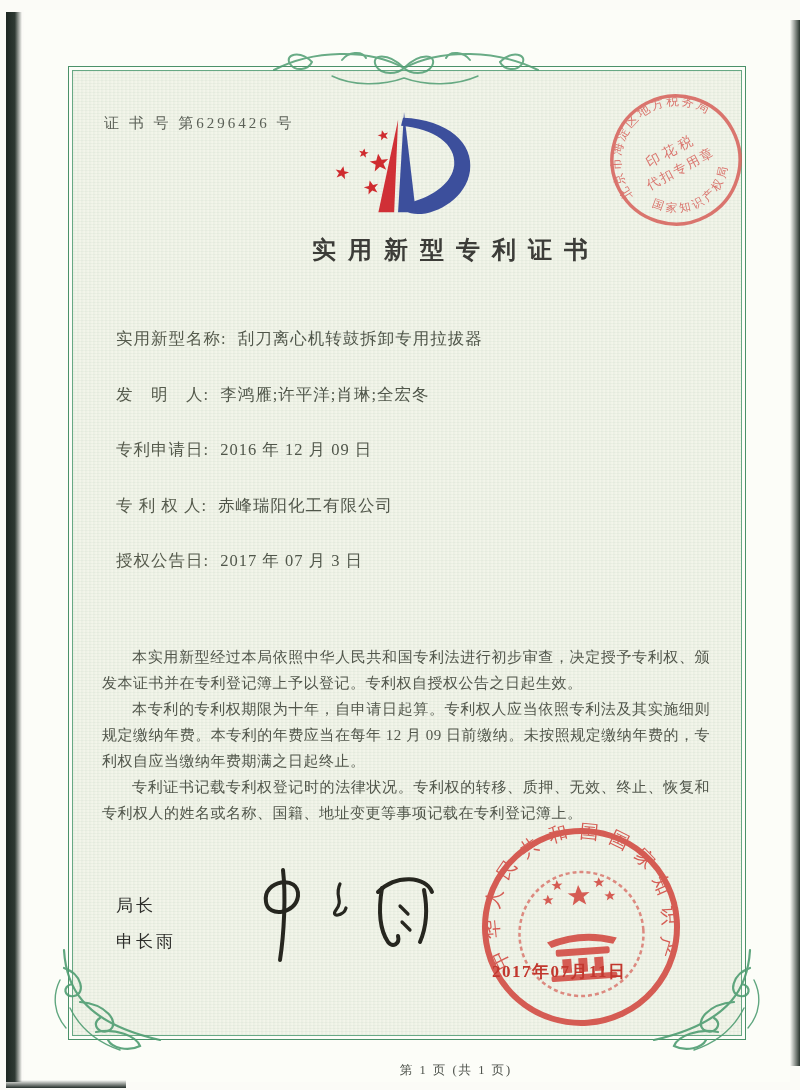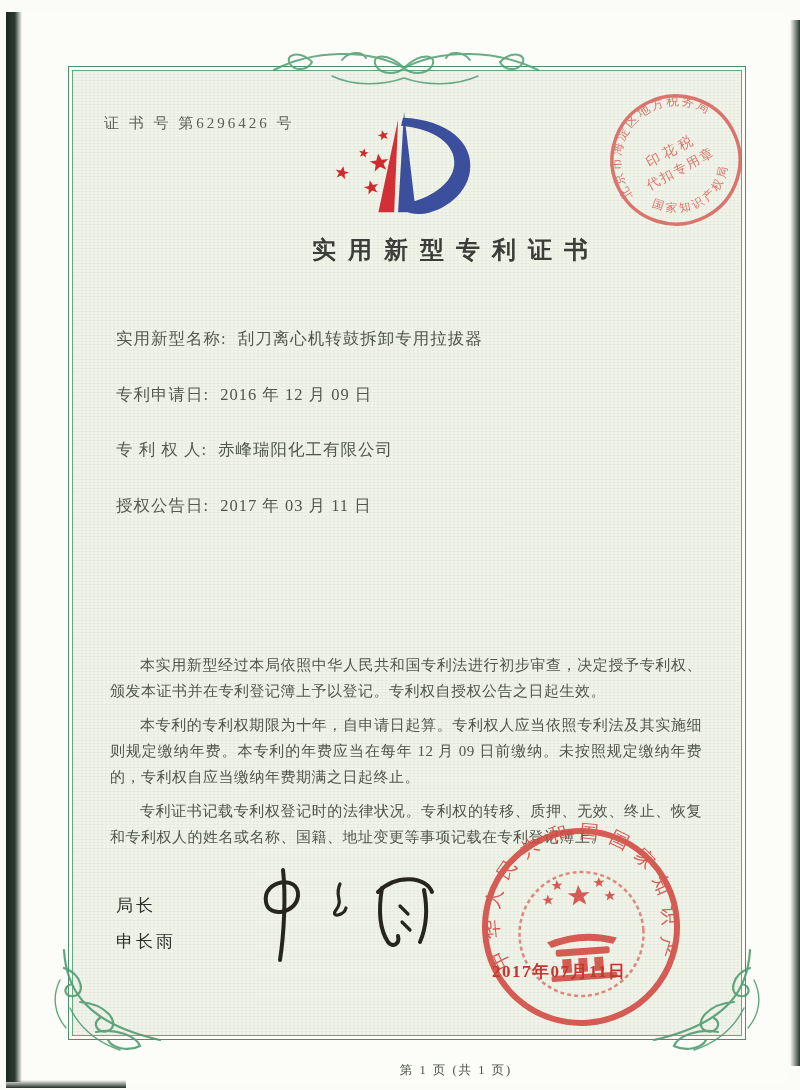--- a/index.html
+++ b/index.html
@@ -35,21 +35,21 @@
   .tax-seal{position:absolute;left:528px;top:14px;opacity:.82;}
   .title{position:absolute;left:0;top:168px;width:100%;text-align:center;
     font-size:24px;font-weight:700;color:#3c3c38;letter-spacing:12px;}
   .fields{position:absolute;left:48px;top:262px;width:600px;}
   .field{height:55.5px;font-size:16.5px;color:#545948;letter-spacing:1px;
     white-space:nowrap;}
   .field .lab{color:#555a4c;}
   .field .val{margin-left:6px;color:#50564a;}
   .body-text{position:absolute;left:34px;top:578px;width:608px;
     font-size:15px;line-height:26px;color:#51564b;text-align:justify;}
-  .body-text p{margin:8px;text-indent:2em;letter-spacing:.5px;}
+  .body-text p{margin:0;text-indent:2em;letter-spacing:.5px;}
   .sig-block{position:absolute;left:48px;top:822px;
     font-family:"Liberation Sans","DejaVu Sans",sans-serif;
     font-size:17px;color:#2e2e2b;letter-spacing:3px;line-height:36px;}
   .signature{position:absolute;left:160px;top:790px;}
   .big-seal{position:absolute;left:408px;top:756px;opacity:.88;}
   .seal-date{position:absolute;left:424px;top:894px;width:200px;
     font-size:17px;font-weight:700;color:#c2372e;letter-spacing:1.5px;z-index:4;}
   .footer{position:absolute;left:0;top:948px;width:100%;text-align:center;
     font-size:12.5px;color:#4c514a;letter-spacing:2px;margin-top:48px;}
 </style>
@@ -135,30 +135,34 @@
   </svg>
 
   <div class="title">实用新型专利证书</div>
 
   <div class="fields">
     <div class="field">
       <span class="lab">实用新型名称:</span>
       <span class="val">刮刀离心机转鼓拆卸专用拉拔器</span>
     </div>
     <div class="field">
+      <span class="lab">发　明　人:</span>
+      <span class="val">李鸿雁;许平洋;肖琳;全宏冬</span>
+    </div>
+    <div class="field">
       <span class="lab">专利申请日:</span>
       <span class="val">2016 年 12 月 09 日</span>
     </div>
     <div class="field">
       <span class="lab">专 利 权 人:</span>
       <span class="val">赤峰瑞阳化工有限公司</span>
     </div>
     <div class="field">
       <span class="lab">授权公告日:</span>
-      <span class="val">2017 年 03 月 11 日</span>
+      <span class="val">2017 年 07 月 3 日</span>
     </div>
   </div>
 
   <div class="body-text">
     <p>本实用新型经过本局依照中华人民共和国专利法进行初步审查，决定授予专利权、颁发本证书并在专利登记簿上予以登记。专利权自授权公告之日起生效。</p>
     <p>本专利的专利权期限为十年，自申请日起算。专利权人应当依照专利法及其实施细则规定缴纳年费。本专利的年费应当在每年 12 月 09 日前缴纳。未按照规定缴纳年费的，专利权自应当缴纳年费期满之日起终止。</p>
     <p>专利证书记载专利权登记时的法律状况。专利权的转移、质押、无效、终止、恢复和专利权人的姓名或名称、国籍、地址变更等事项记载在专利登记簿上。</p>
   </div>
 
   <div class="sig-block">

